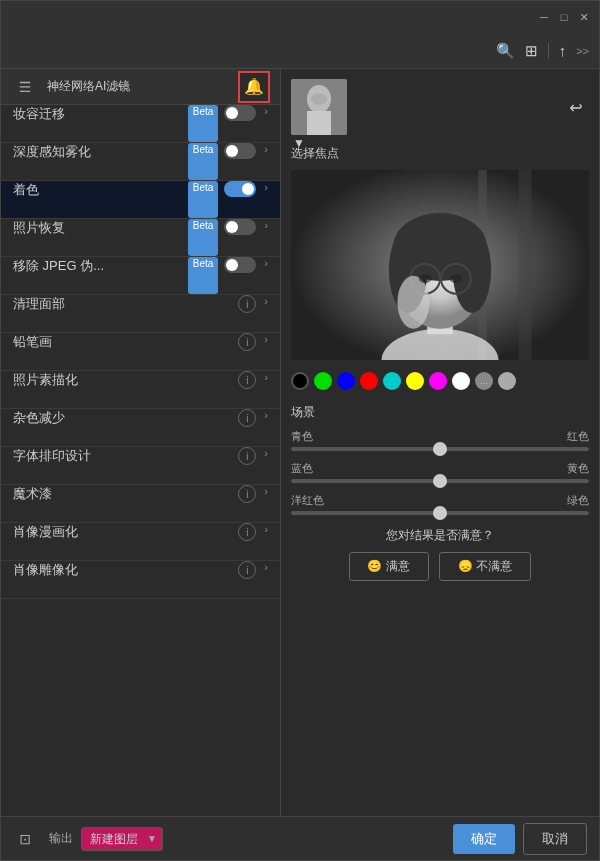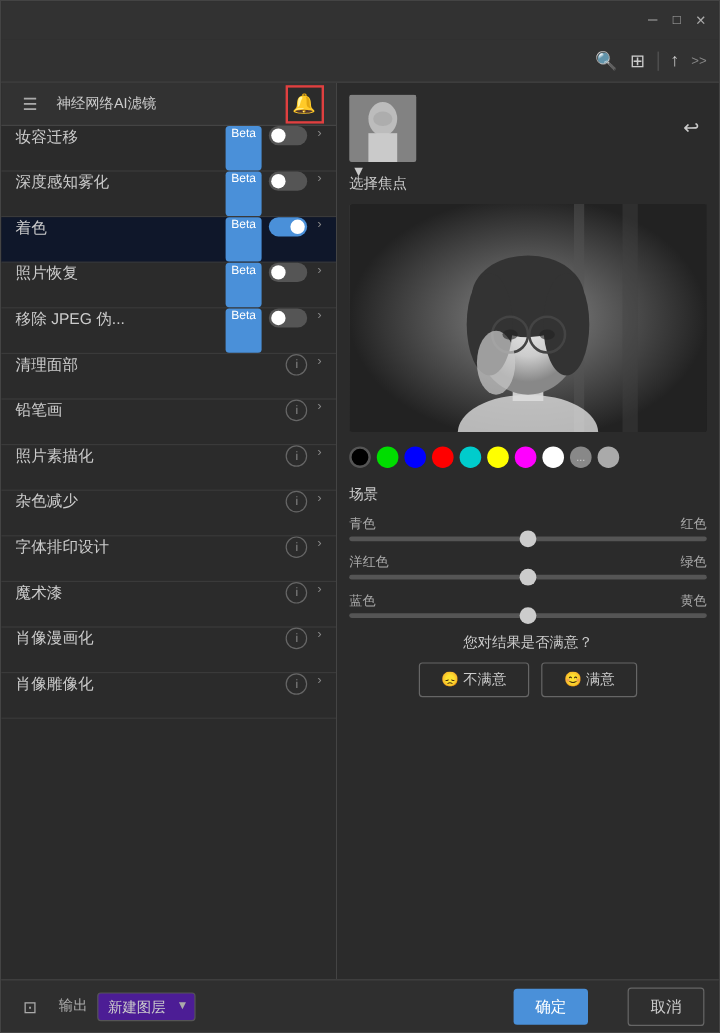--- a/index.html
+++ b/index.html
@@ -339,21 +339,21 @@
       color: #aaa;
       font-size: 14px;
       cursor: pointer;
     }
     .output-label {
       font-size: 12px;
       color: #aaa;
       margin-left: 4px;
     }
     .output-select {
-      background: #4c1d95;
+      background: #be185d;
       border: 1px solid #555;
       color: #ccc;
       padding: 4px 24px 4px 8px;
       border-radius: 3px;
       font-size: 12px;
       cursor: pointer;
       appearance: none;
       -webkit-appearance: none;
       position: relative;
     }
@@ -380,21 +380,20 @@
       cursor: pointer;
     }
     .btn-cancel {
       background: transparent;
       border: 1px solid #666;
       color: #ccc;
       padding: 6px 18px;
       border-radius: 3px;
       font-size: 13px;
       cursor: pointer;
-      margin-left: 25px;
     }
     .filter-list::-webkit-scrollbar { width: 4px; }
     .filter-list::-webkit-scrollbar-track { background: #2b2b2b; }
     .filter-list::-webkit-scrollbar-thumb { background: #555; border-radius: 2px; }
   </style>
 </head>
 <body>
 
 <div class="window">
 
@@ -591,43 +590,43 @@
             <div class="slider-labels">
               <span>青色</span>
               <span>红色</span>
             </div>
             <div class="slider-track">
               <div class="slider-thumb" style="left: 50%;"></div>
             </div>
           </div>
           <div class="slider-row">
             <div class="slider-labels">
+              <span>蓝色</span>
+              <span>黄色</span>
+            </div>
+            <div class="slider-track">
+              <div class="slider-thumb" style="left: 50%;"></div>
+            </div>
+          </div>
+          <div class="slider-row">
+            <div class="slider-labels">
               <span>洋红色</span>
               <span>绿色</span>
-            </div>
-            <div class="slider-track">
-              <div class="slider-thumb" style="left: 50%;"></div>
-            </div>
-          </div>
-          <div class="slider-row">
-            <div class="slider-labels">
-              <span>蓝色</span>
-              <span>黄色</span>
             </div>
             <div class="slider-track">
               <div class="slider-thumb" style="left: 50%;"></div>
             </div>
           </div>
         </div>
 
       <div class="satisfaction-row">
         <span class="satisfaction-text">您对结果是否满意？</span>
         <div class="satisfaction-btns">
+          <button class="sat-btn">😊 满意</button>
           <button class="sat-btn">😞 不满意</button>
-          <button class="sat-btn">😊 满意</button>
         </div>
       </div>
     </div>
   </div>
 
   <div class="bottom-bar">
     <div class="bottom-icon">⊡</div>
     <span class="output-label">输出</span>
     <div class="output-select-wrapper">
       <select class="output-select">

